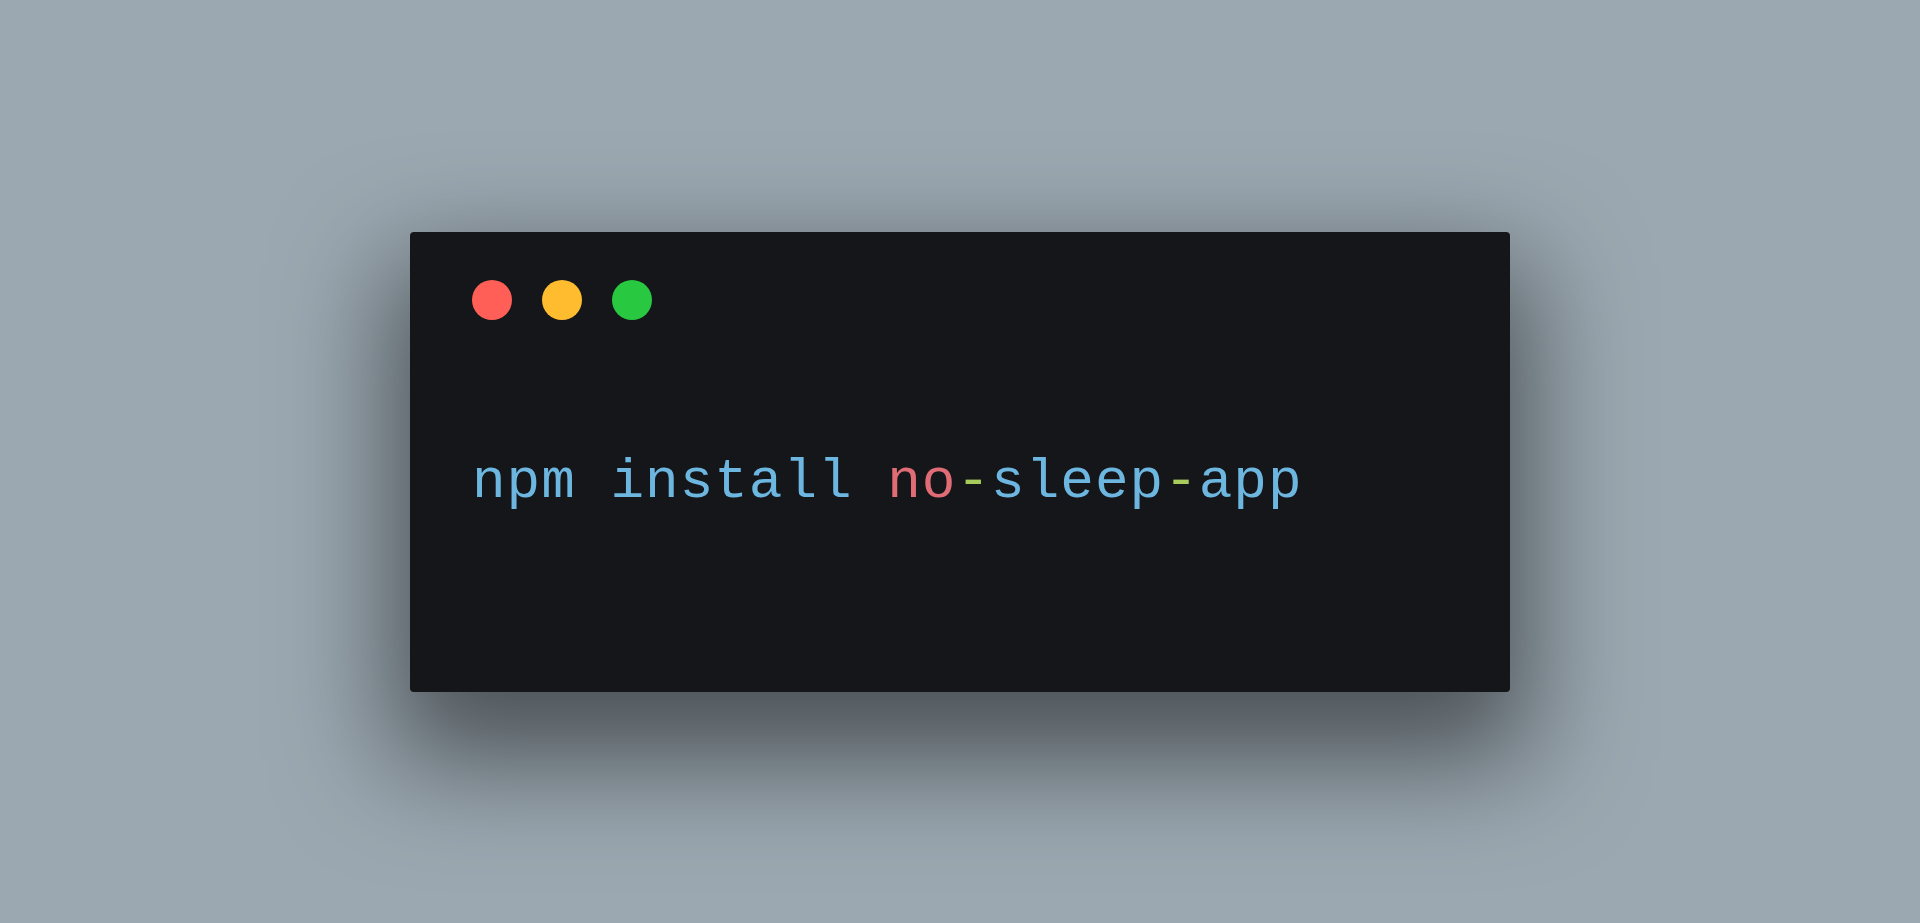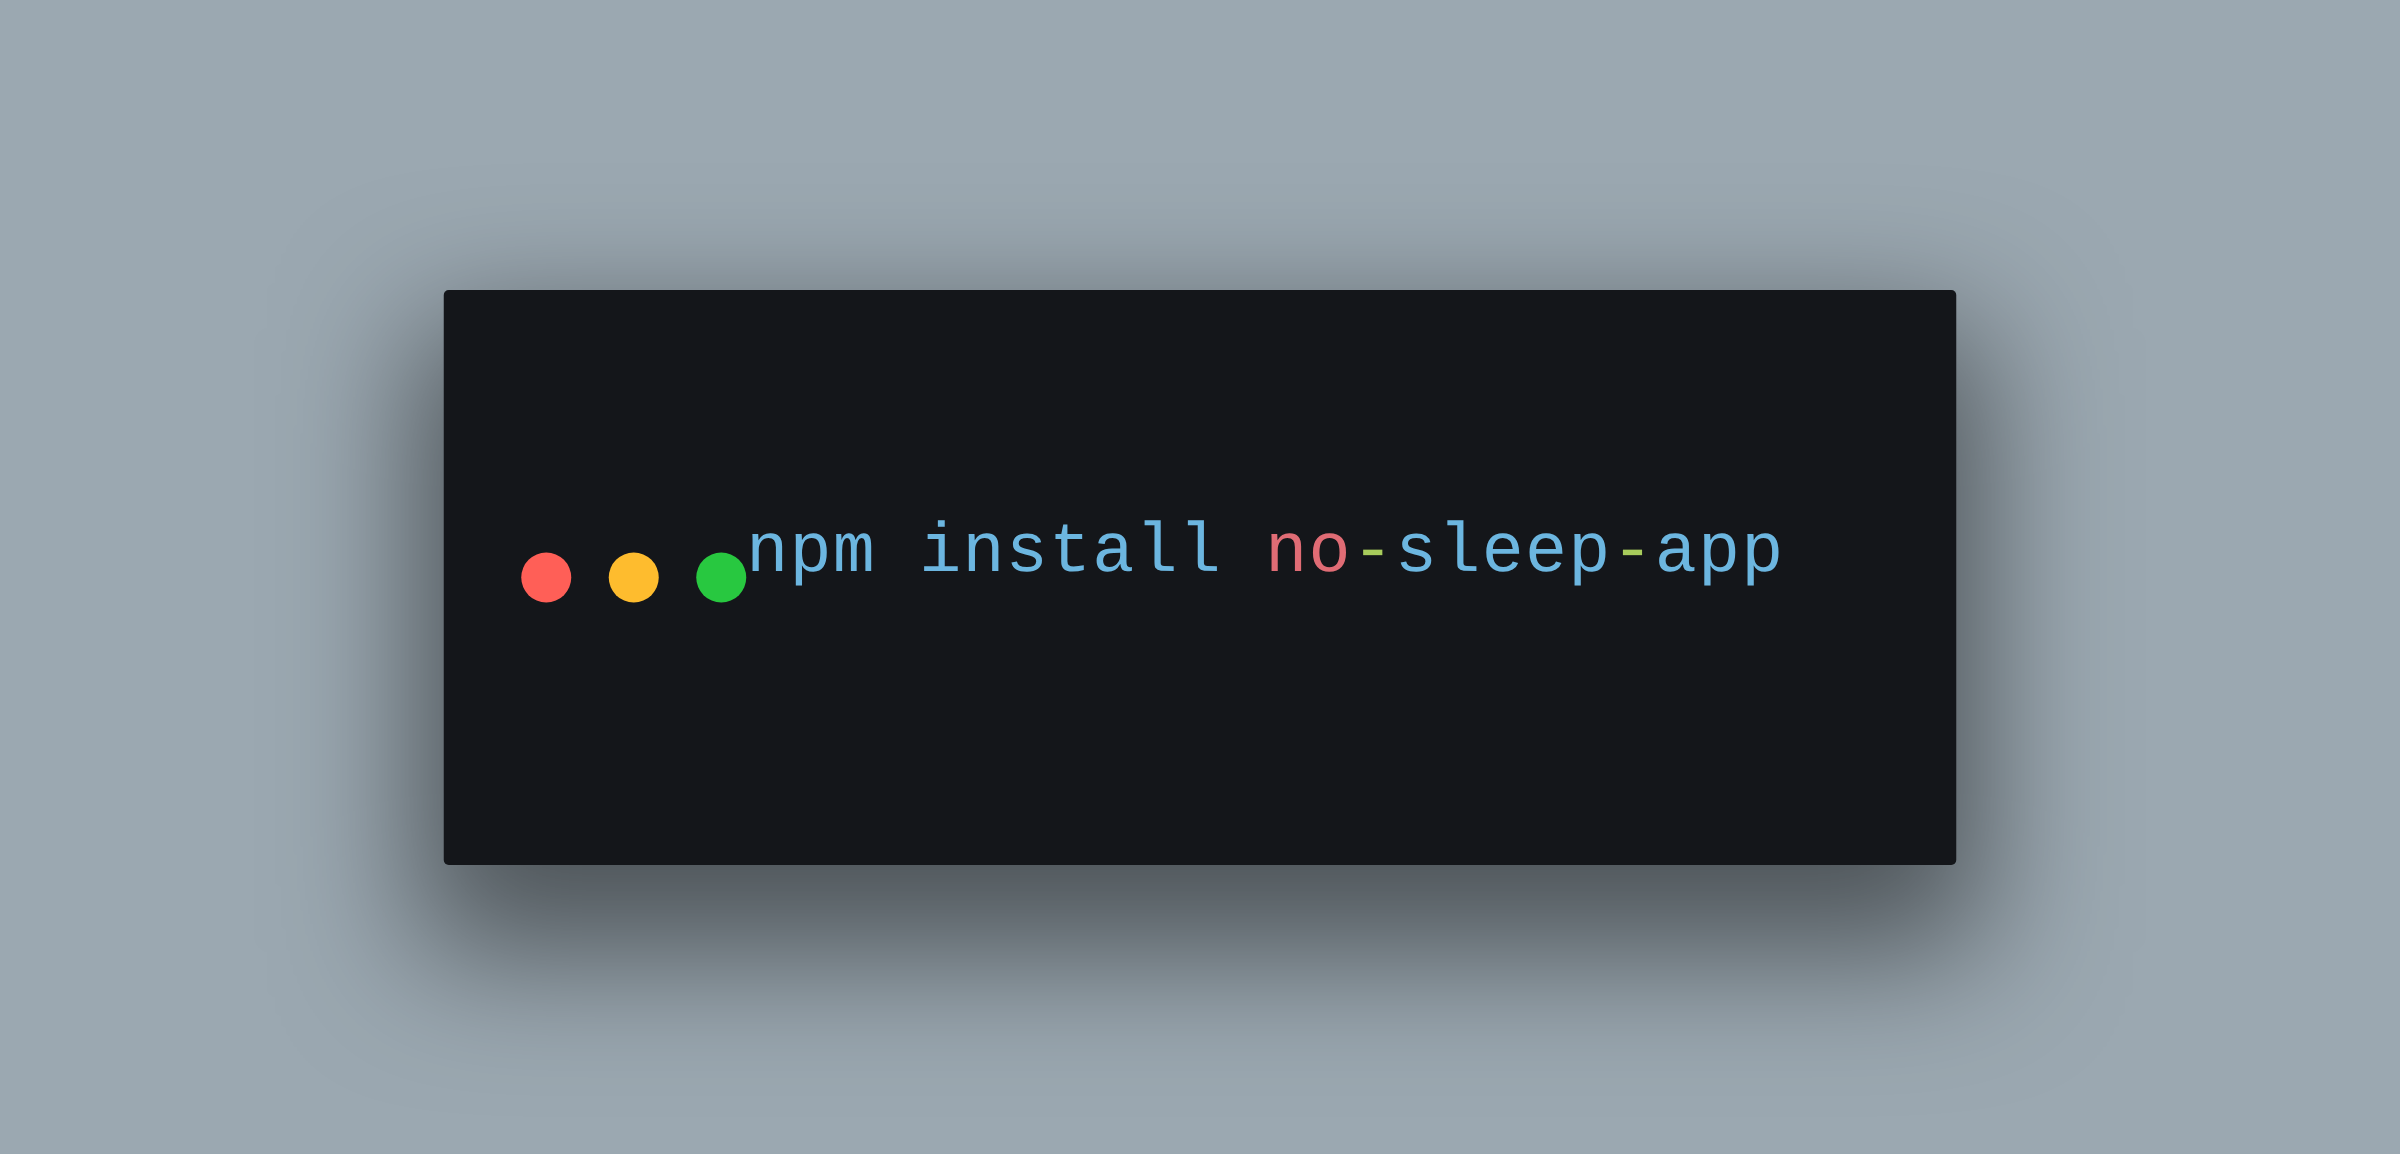--- a/index.html
+++ b/index.html
@@ -13,27 +13,27 @@
       height: 923px;
       background: #9ba8b1;
       display: flex;
       align-items: center;
       justify-content: center;
       font-family: 'SF Mono', 'Menlo', 'Consolas', 'Courier New', monospace;
     }
 
     .terminal-window {
       background: #14161a;
-      width: 1210px;
+      width: 1100px;
       height: 460px;
       border-radius: 4px;
       box-shadow: 0 50px 110px 20px rgba(0, 0, 0, 0.5);
       padding: 48px 62px;
       display: flex;
-      flex-direction: row;
+      flex-direction: column;
     }
 
     .traffic-lights {
       display: flex;
       gap: 30px;
       align-items: center;
     }
 
     .traffic-light {
       width: 40px;

